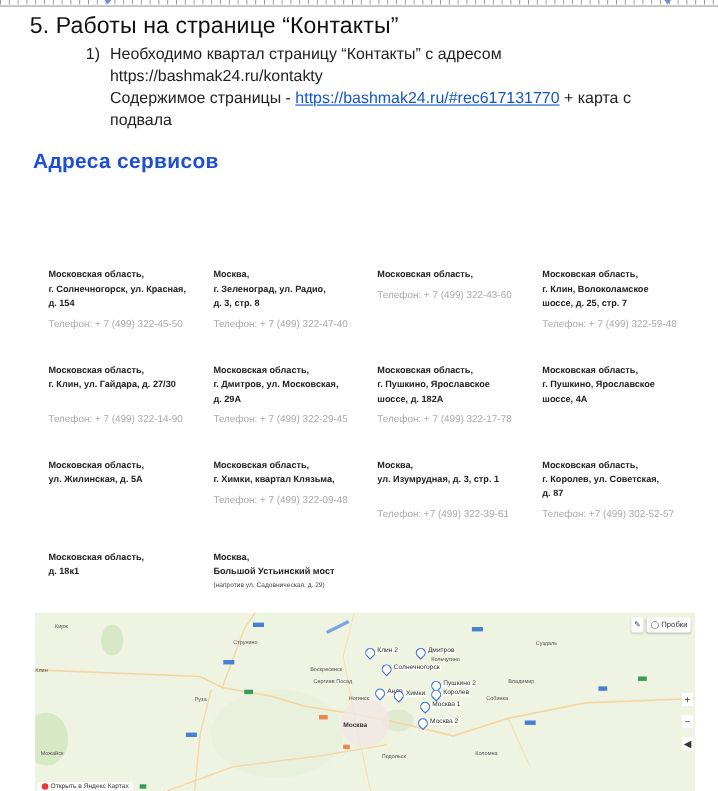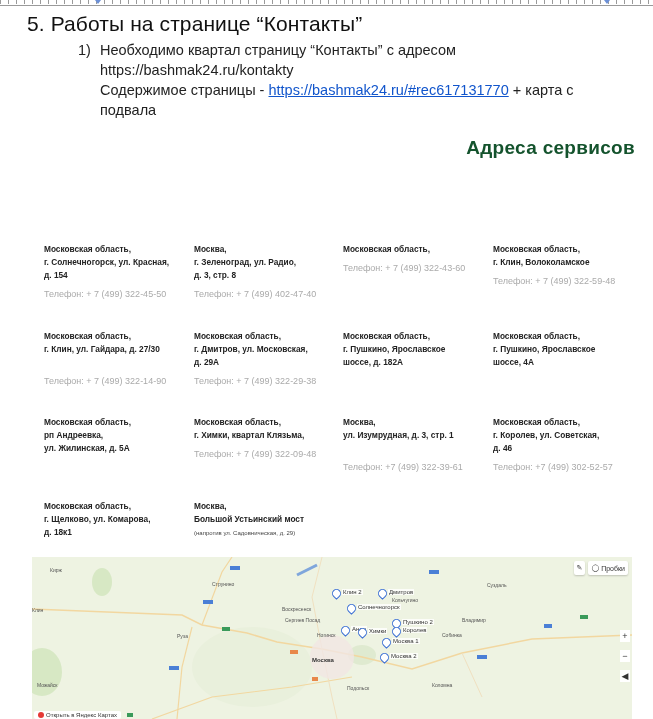--- a/index.html
+++ b/index.html
@@ -6,21 +6,21 @@
   body { width:653px; height:719px; overflow:hidden; background:#ffffff; position:relative; font-family:"Liberation Sans", sans-serif; color:#222; }
   .ruler { position:absolute; left:0; top:0; width:653px; height:5px; border-bottom:1px solid #9a9a9a;
     background-image: repeating-linear-gradient(90deg, #9a9a9a 0 1px, transparent 1px 8px); background-size:8px 4px; background-repeat:repeat-x; }
   .ruler .mk { position:absolute; top:0; width:0; height:0; border-left:3px solid transparent; border-right:3px solid transparent; border-top:4px solid #6b8fd6; }
   .h5 { position:absolute; left:27px; top:12px; font-size:21px; color:#111; letter-spacing:0.1px; }
   .list { position:absolute; left:78px; top:40px; font-size:14.5px; line-height:20px; color:#222; }
   .list .num { position:absolute; left:0; top:0; }
   .list .body { position:absolute; left:22px; top:0; width:520px; }
   .list a { color:#1155cc; text-decoration:underline; }
   .site { position:absolute; left:30px; top:125px; width:605px; height:600px; }
-  .site-title { position:absolute; left:0; width:605px; top:12px; text-align:right; font-size:19px; font-weight:bold; color:#14532d; letter-spacing:0.3px; }
+  .site-title { position:absolute; left:0; width:605px; top:12px; text-align:left; font-size:19px; font-weight:bold; color:#1d4ed8; letter-spacing:0.3px; }
   .site-sub { position:absolute; left:0; width:605px; top:58px; text-align:center; font-size:9px; color:#555; }
   .card { position:absolute; width:150px; font-size:8.3px; line-height:13px; color:#222; font-weight:bold; }
   .card .line { display:block; white-space:nowrap; }
   .card .phone { display:block; margin-top:6px; font-weight:normal; color:#aaa; font-size:9px; white-space:nowrap; }
   .card .note { display:block; font-weight:normal; font-size:6px; color:#444; margin-top:1px; }
   .map { position:absolute; left:32px; top:557px; width:600px; height:162px; background:#eef3e2; overflow:hidden; }
   .map svg { position:absolute; left:0; top:0; }
   .map-ctrl { position:absolute; right:4px; top:4px; display:flex; gap:3px; }
   .map-ctrl .btn { background:#fff; height:14px; border-radius:2px; box-shadow:0 1px 2px rgba(0,0,0,.2); font-size:7px; display:flex; align-items:center; padding:0 3px; color:#333; }
   .zoom-ctrl { position:absolute; right:2px; top:73px; display:flex; flex-direction:column; gap:8px; }
@@ -56,81 +56,81 @@
   <div class="card" style="left:14px; top:118px">
     <span class="line">Московская область,</span>
       <span class="line">г. Солнечногорск, ул. Красная,</span>
       <span class="line">д. 154</span>
     <span class="phone">Телефон: + 7 (499) 322-45-50</span>
   </div>
   <div class="card" style="left:164px; top:118px">
     <span class="line">Москва,</span>
       <span class="line">г. Зеленоград, ул. Радио,</span>
       <span class="line">д. 3, стр. 8</span>
-    <span class="phone">Телефон: + 7 (499) 402-47-40</span>
+    <span class="phone">Телефон: + 7 (499) 322-47-40</span>
   </div>
   <div class="card" style="left:313px; top:118px">
     <span class="line">Московская область,</span>
     <span class="phone">Телефон: + 7 (499) 322-43-60</span>
   </div>
   <div class="card" style="left:463px; top:118px">
     <span class="line">Московская область,</span>
       <span class="line">г. Клин, Волоколамское</span>
+      <span class="line">шоссе, д. 25, стр. 7</span>
     <span class="phone">Телефон: + 7 (499) 322-59-48</span>
   </div>
 
   <div class="card" style="left:14px; top:205px">
     <span class="line">Московская область,</span>
       <span class="line">г. Клин, ул. Гайдара, д. 27/30</span>
       <span class="line">&nbsp;</span>
     <span class="phone">Телефон: + 7 (499) 322-14-90</span>
   </div>
   <div class="card" style="left:164px; top:205px">
     <span class="line">Московская область,</span>
       <span class="line">г. Дмитров, ул. Московская,</span>
       <span class="line">д. 29А</span>
-    <span class="phone">Телефон: + 7 (499) 322-29-38</span>
+    <span class="phone">Телефон: + 7 (499) 322-29-45</span>
   </div>
   <div class="card" style="left:313px; top:205px">
     <span class="line">Московская область,</span>
       <span class="line">г. Пушкино, Ярославское</span>
       <span class="line">шоссе, д. 182А</span>
+    <span class="phone">Телефон: + 7 (499) 322-17-78</span>
   </div>
   <div class="card" style="left:463px; top:205px">
     <span class="line">Московская область,</span>
       <span class="line">г. Пушкино, Ярославское</span>
       <span class="line">шоссе, 4А</span>
   </div>
 
   <div class="card" style="left:14px; top:291px">
     <span class="line">Московская область,</span>
-      <span class="line">рп Андреевка,</span>
       <span class="line">ул. Жилинская, д. 5А</span>
   </div>
   <div class="card" style="left:164px; top:291px">
     <span class="line">Московская область,</span>
       <span class="line">г. Химки, квартал Клязьма,</span>
     <span class="phone">Телефон: + 7 (499) 322-09-48</span>
   </div>
   <div class="card" style="left:313px; top:291px">
     <span class="line">Москва,</span>
       <span class="line">ул. Изумрудная, д. 3, стр. 1</span>
       <span class="line">&nbsp;</span>
     <span class="phone">Телефон: +7 (499) 322-39-61</span>
   </div>
   <div class="card" style="left:463px; top:291px">
     <span class="line">Московская область,</span>
       <span class="line">г. Королев, ул. Советская,</span>
-      <span class="line">д. 46</span>
+      <span class="line">д. 87</span>
     <span class="phone">Телефон: +7 (499) 302-52-57</span>
   </div>
 
   <div class="card" style="left:14px; top:375px">
     <span class="line">Московская область,</span>
-      <span class="line">г. Щелково, ул. Комарова,</span>
       <span class="line">д. 18к1</span>
   </div>
   <div class="card" style="left:164px; top:375px">
     <span class="line">Москва,</span>
       <span class="line">Большой Устьинский мост</span>
     <span class="note">(напротив ул. Садовническая, д. 29)</span>
   </div>
 </div>
 
 <div class="map">

